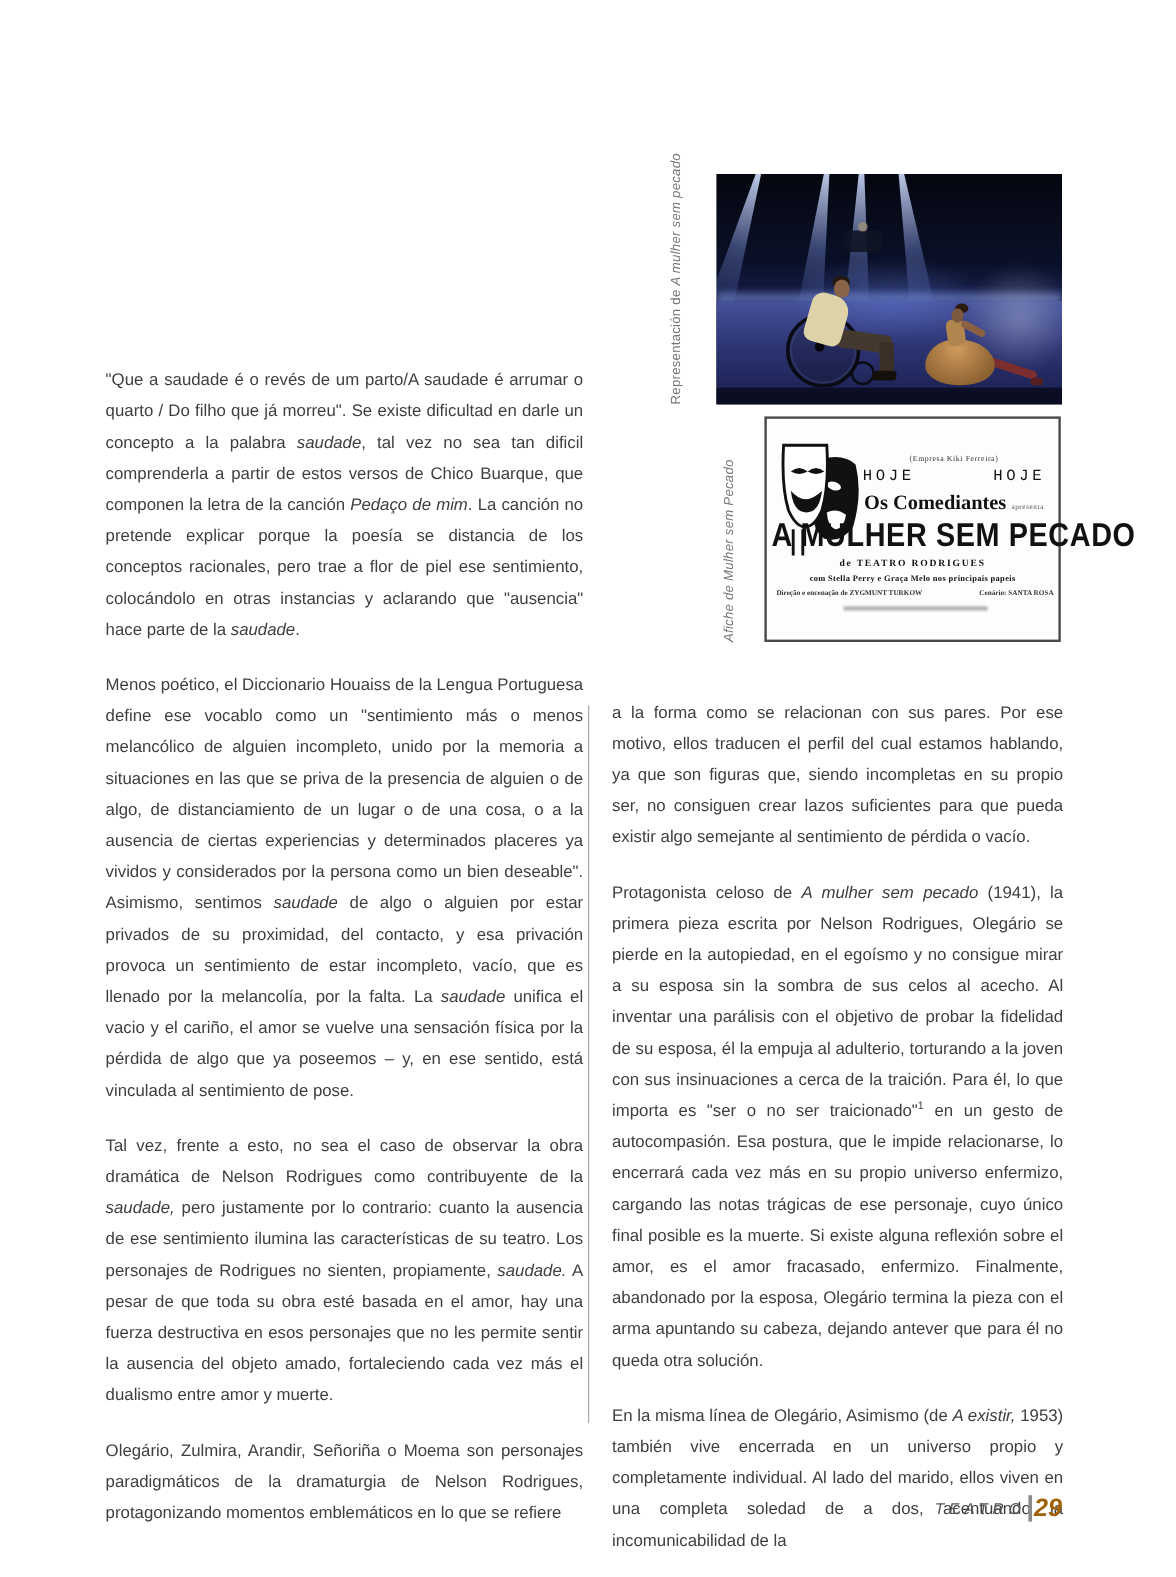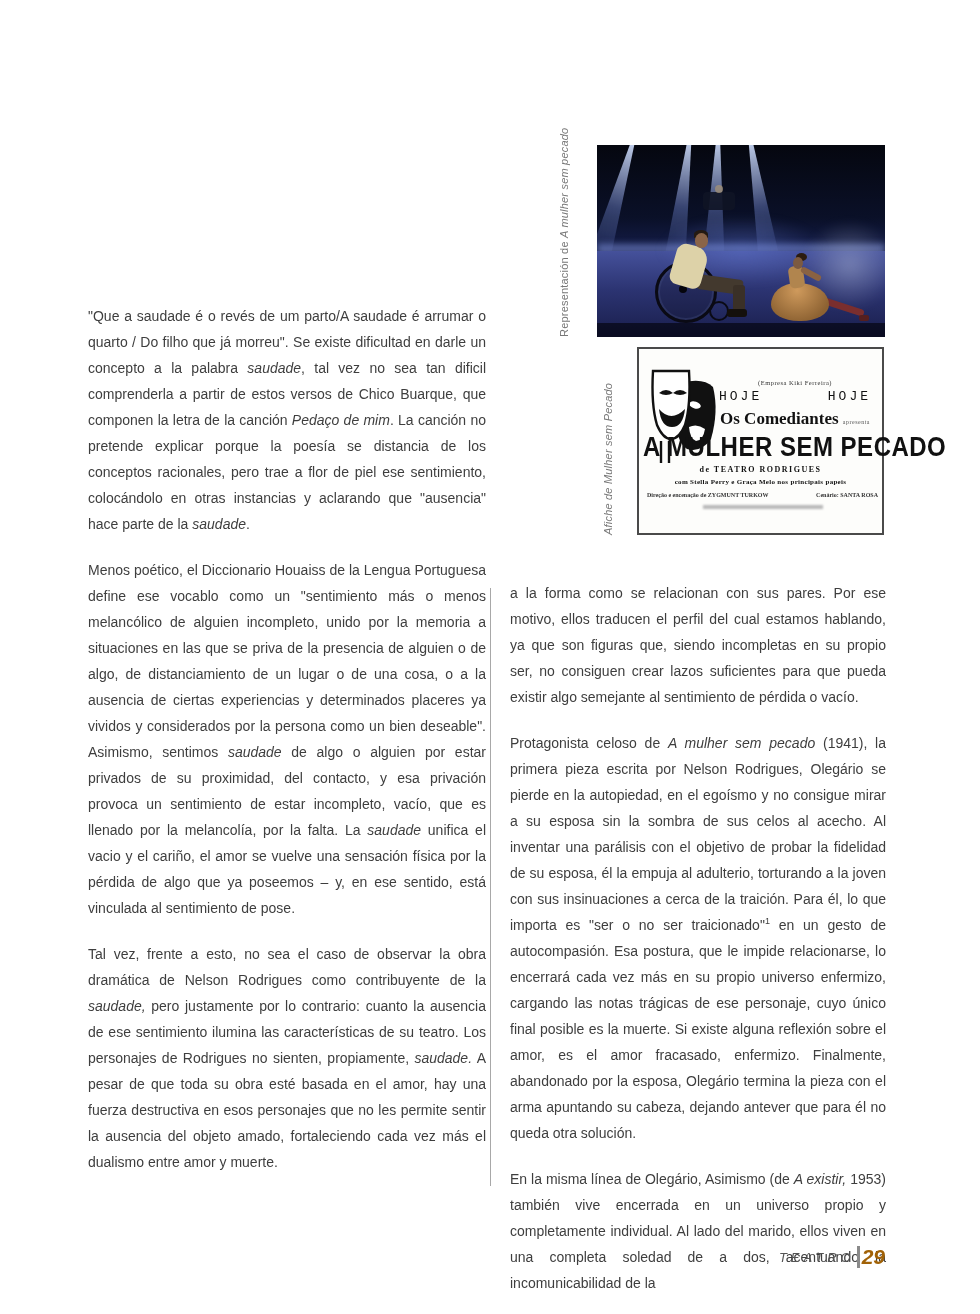--- a/index.html
+++ b/index.html
@@ -158,20 +158,21 @@
       <span>Direção e encenação de ZYGMUNT TURKOW</span>
       <span>Cenário: SANTA ROSA</span>
     </div>
     <div class="p-row p-fineprint"></div>
   </div>
 
   <div class="col" id="left-col">
       <p><span>"Que a saudade é o revés de um parto/A saudade é arrumar o quarto / Do filho que já morreu". Se existe dificultad en darle un concepto a la palabra </span><em>saudade</em><span>, tal vez no sea tan dificil comprenderla a partir de estos versos de Chico Buarque, que componen la letra de la canción </span><em>Pedaço de mim</em><span>. La canción no pretende explicar porque la poesía se distancia de los conceptos racionales, pero trae a flor de piel ese sentimiento, colocándolo en otras instancias y aclarando que "ausencia" hace parte de la </span><em>saudade</em><span>.</span></p>
       <p><span>Menos poético, el Diccionario Houaiss de la Lengua Portuguesa define ese vocablo como un "sentimiento más o menos melancólico de alguien incompleto, unido por la memoria a situaciones en las que se priva de la presencia de alguien o de algo, de distanciamiento de un lugar o de una cosa, o a la ausencia de ciertas experiencias y determinados placeres ya vividos y considerados por la persona como un bien deseable". Asimismo, sentimos </span><em>saudade</em><span> de algo o alguien por estar privados de su proximidad, del contacto, y esa privación provoca un sentimiento de estar incompleto, vacío, que es llenado por la melancolía, por la falta. La </span><em>saudade</em><span> unifica el vacio y el cariño, el amor se vuelve una sensación física por la pérdida de algo que ya poseemos – y, en ese sentido, está vinculada al sentimiento de pose.</span></p>
       <p><span>Tal vez, frente a esto, no sea el caso de observar la obra dramática de Nelson Rodrigues como contribuyente de la </span><em>saudade,</em><span> pero justamente por lo contrario: cuanto la ausencia de ese sentimiento ilumina las características de su teatro. Los personajes de Rodrigues no sienten, propiamente, </span><em>saudade.</em><span> A pesar de que toda su obra esté basada en el amor, hay una fuerza destructiva en esos personajes que no les permite sentir la ausencia del objeto amado, fortaleciendo cada vez más el dualismo entre amor y muerte.</span></p>
+      <p><span>Olegário, Zulmira, Arandir, Señoriña o Moema son personajes paradigmáticos de la dramaturgia de Nelson Rodrigues, protagonizando momentos emblemáticos en lo que se refiere</span></p>
     </div>
   <div class="divider"></div>
   <div class="col" id="right-col">
       <p><span>a la forma como se relacionan con sus pares. Por ese motivo, ellos traducen el perfil del cual estamos hablando, ya que son figuras que, siendo incompletas en su propio ser, no consiguen crear lazos suficientes para que pueda existir algo semejante al sentimiento de pérdida o vacío.</span></p>
       <p><span>Protagonista celoso de </span><em>A mulher sem pecado</em><span> (1941), la primera pieza escrita por Nelson Rodrigues, Olegário se pierde en la autopiedad, en el egoísmo y no consigue mirar a su esposa sin la sombra de sus celos al acecho. Al inventar una parálisis con el objetivo de probar la fidelidad de su esposa, él la empuja al adulterio, torturando a la joven con sus insinuaciones a cerca de la traición. Para él, lo que importa es "ser o no ser traicionado"</span><sup>1</sup><span> en un gesto de autocompasión. Esa postura, que le impide relacionarse, lo encerrará cada vez más en su propio universo enfermizo, cargando las notas trágicas de ese personaje, cuyo único final posible es la muerte. Si existe alguna reflexión sobre el amor, es el amor fracasado, enfermizo. Finalmente, abandonado por la esposa, Olegário termina la pieza con el arma apuntando su cabeza, dejando antever que para él no queda otra solución.</span></p>
       <p><span>En la misma línea de Olegário, Asimismo (de </span><em>A existir,</em><span> 1953) también vive encerrada en un universo propio y completamente individual. Al lado del marido, ellos viven en una completa soledad de a dos, acentuando la incomunicabilidad de la</span></p>
     </div>
 
   <div class="footer">
     <span class="footer-section">TEATRO</span>

